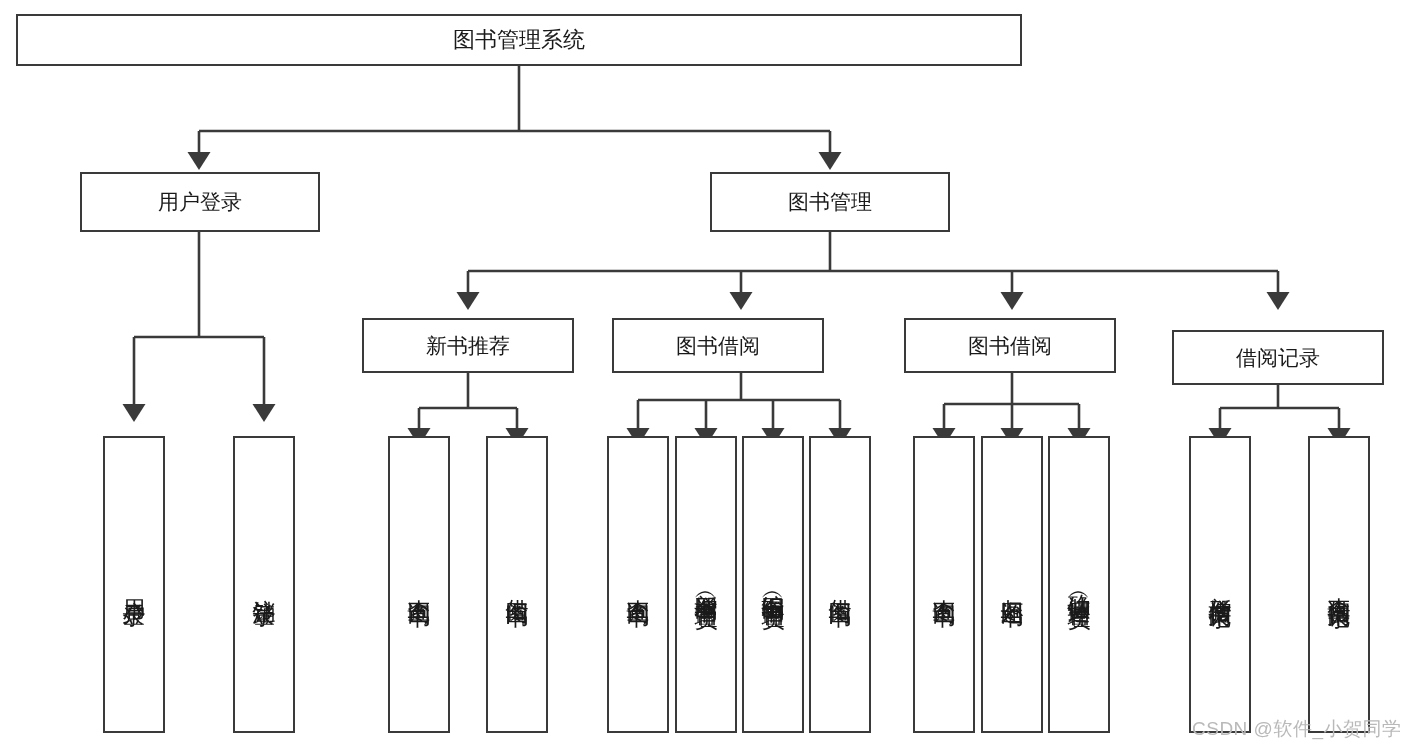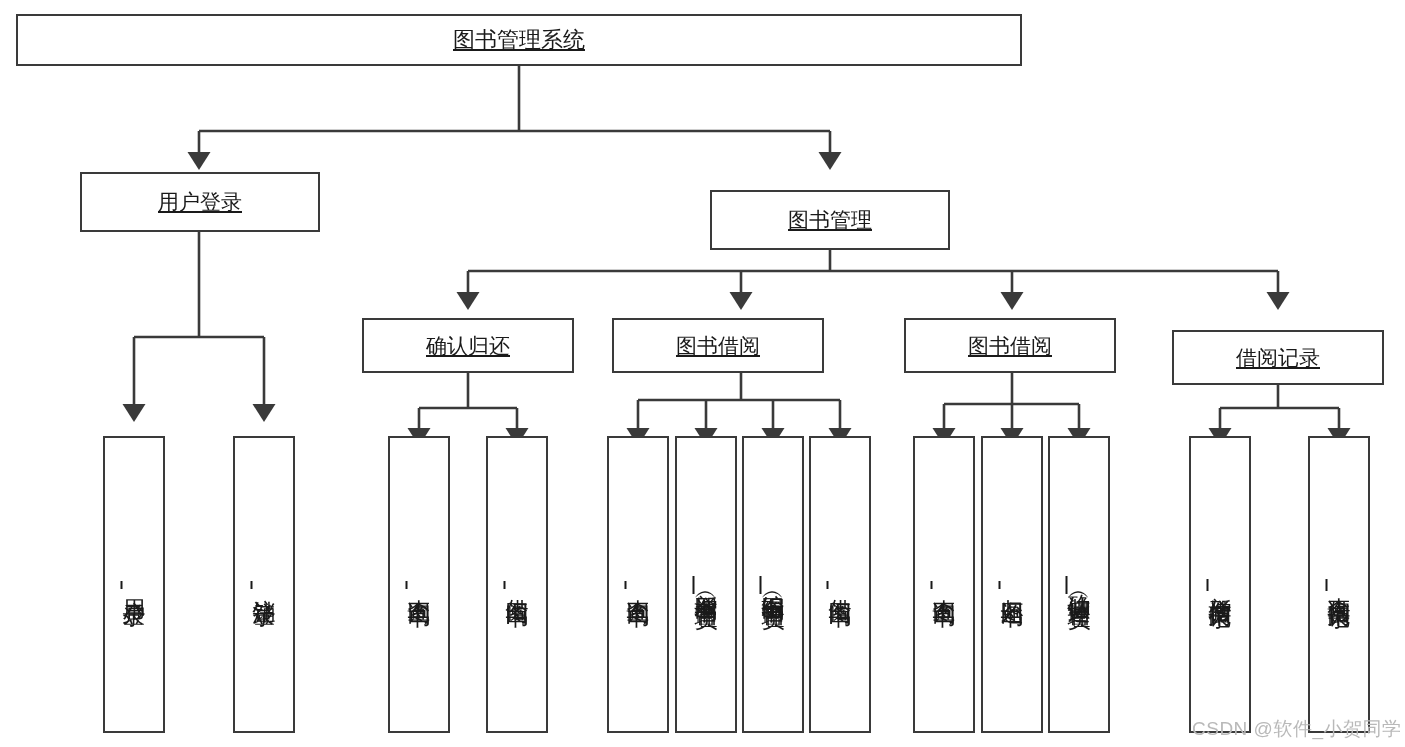--- a/index.html
+++ b/index.html
@@ -33,21 +33,20 @@
     display: flex;
     align-items: center;
     justify-content: center;
     overflow: hidden;
   }
   .node-label {
     color: #1a1a1a;
     line-height: 1.12;
     text-align: center;
     white-space: nowrap;
-    text-decoration: underline;
   }
   
   .node.horiz .node-label {
     font-size: 21px;
     writing-mode: horizontal-tb;
   }
   .node.root .node-label {
     font-size: 22px;
   }
   
@@ -128,26 +127,26 @@
     </g>
   </svg>
 
   <div class="node horiz root" style="left:16px; top:14px; width:1006px; height:52px;">
     <span class="node-label">图书管理系统</span>
   </div>
 
   <div class="node horiz" style="left:80px; top:172px; width:240px; height:60px;">
     <span class="node-label">用户登录</span>
   </div>
-  <div class="node horiz" style="left:710px; top:172px; width:240px; height:60px;margin-top:18px;">
+  <div class="node horiz" style="left:710px; top:172px; width:240px; height:60px;">
     <span class="node-label">图书管理</span>
   </div>
 
   <div class="node horiz" style="left:362px; top:318px; width:212px; height:55px;">
-    <span class="node-label">确认归还</span>
+    <span class="node-label">新书推荐</span>
   </div>
   <div class="node horiz" style="left:612px; top:318px; width:212px; height:55px;">
     <span class="node-label">图书借阅</span>
   </div>
   <div class="node horiz" style="left:904px; top:318px; width:212px; height:55px;">
     <span class="node-label">图书借阅</span>
   </div>
   <div class="node horiz" style="left:1172px; top:330px; width:212px; height:55px;">
     <span class="node-label">借阅记录</span>
   </div>

